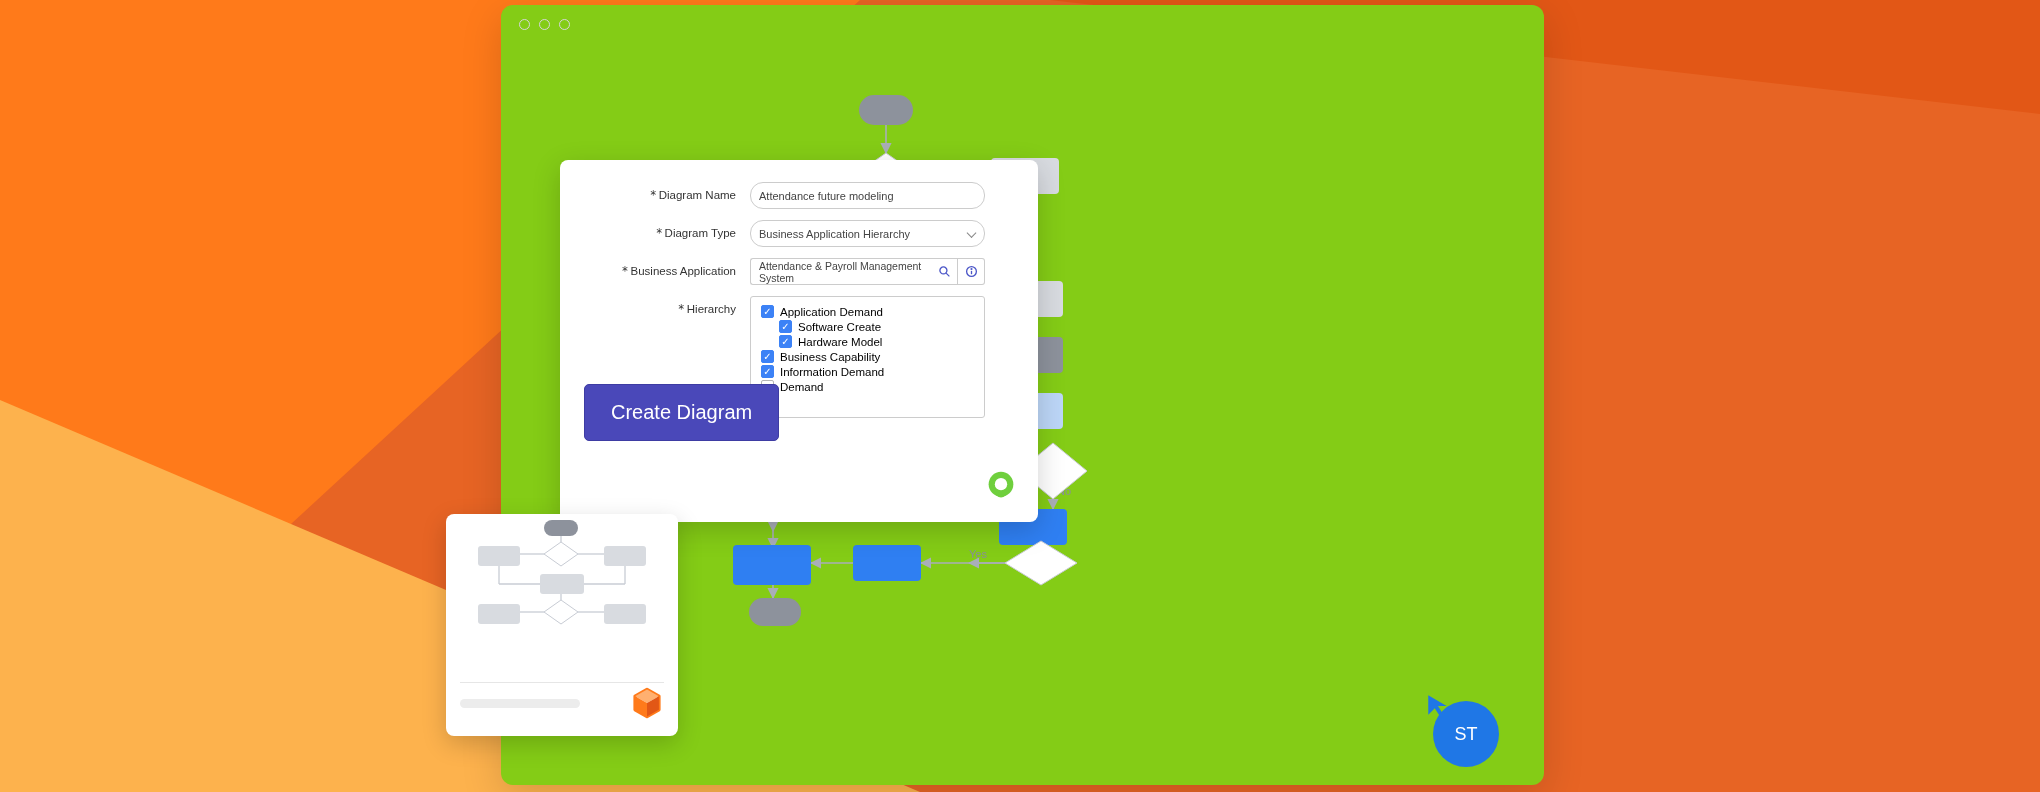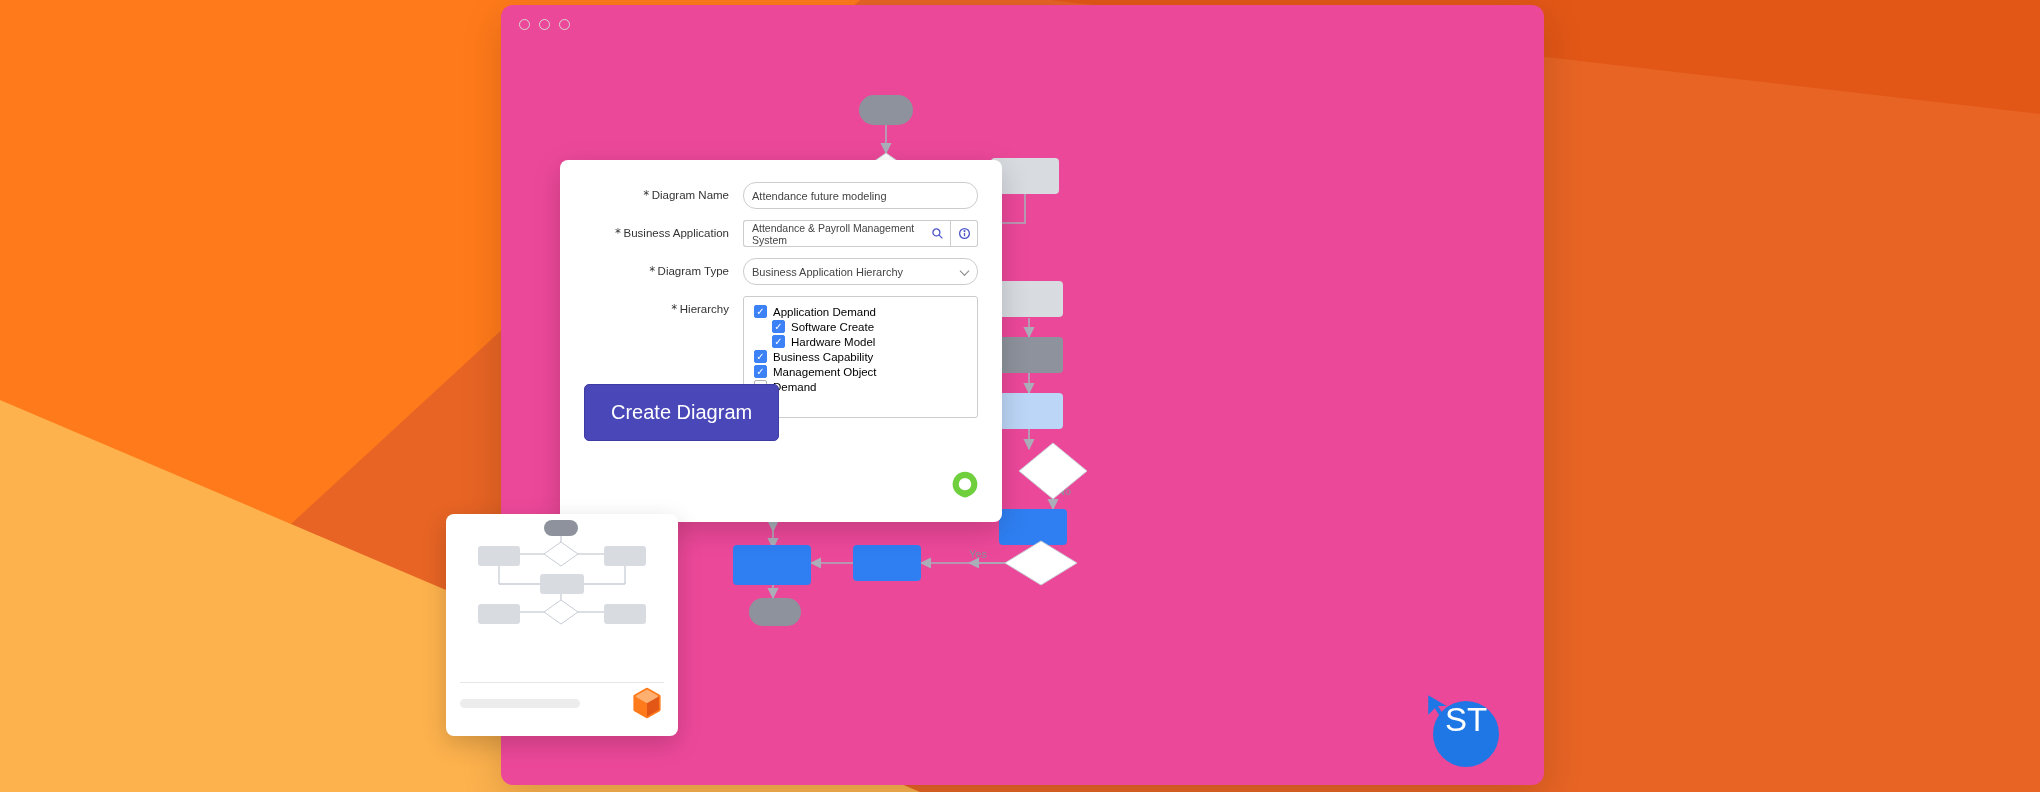--- a/index.html
+++ b/index.html
@@ -18,21 +18,21 @@
     inset: 0;
   }
 
   
   .app-window {
     position: absolute;
     left: 501px;
     top: 5px;
     width: 1043px;
     height: 780px;
-    background: #ec4899;
+    background: #84cc16;
     border-radius: 12px;
     box-shadow: 0 12px 40px rgba(0,0,0,0.15);
   }
   .titlebar {
     height: 38px;
     display: flex;
     align-items: center;
     padding-left: 18px;
     gap: 9px;
   }
@@ -44,21 +44,21 @@
     position: absolute;
     left: 0; right: 0; top: 38px; bottom: 0;
   }
   .flow-canvas svg { position: absolute; left: 0; top: 0; }
 
   
   .form-panel {
     position: absolute;
     left: 560px;
     top: 160px;
-    width: 442px;
+    width: 478px;
     height: 362px;
     background: #ffffff;
     border-radius: 8px;
     box-shadow: 0 8px 28px rgba(0,0,0,0.18);
     padding: 22px 24px 18px 24px;
   }
   .form-row {
     display: flex;
     align-items: flex-start;
     margin-bottom: 11px;
@@ -173,22 +173,22 @@
 
   
   .avatar-wrap {
     position: absolute;
     left: 1425px; top: 693px;
     width: 74px; height: 74px;
   }
   .avatar {
     width: 66px; height: 66px; border-radius: 50%;
     background: #1f77e6; color: #fff;
-    display: flex; align-items: flex-start; justify-content: center;
-    font-size: 33px; font-weight: 500;
+    display: flex; align-items: center; justify-content: center;
+    font-size: 18px; font-weight: 500;
     position: absolute; right: 0; bottom: 0;
   }
   .cursor-svg { position: absolute; left: 0; top: 0; }
 </style>
 </head>
 <body>
 
 <div class="bg-layer">
   <svg width="2040" height="792" viewBox="0 0 2040 792">
     <polygon points="0,0 860,0 0,792" fill="#ff7a1a"></polygon>
@@ -286,20 +286,27 @@
     </svg>
   </div>
 </div>
 
 <div class="form-panel">
 
   <div class="form-row">
     <div class="label"><span class="req">*</span><span>Diagram Name</span></div>
     <div class="control">
       <div class="text-input">Attendance future modeling</div>
+    </div>
+  </div>
+
+  <div class="form-row">
+    <div class="label"><span class="req">*</span><span>Diagram Type</span></div>
+    <div class="control">
+      <div class="select-input">Business Application Hierarchy</div>
     </div>
   </div>
 
   <div class="form-row">
     <div class="label"><span class="req">*</span><span>Business Application</span></div>
     <div class="control">
       <div class="input-with-btns">
         <div class="text-input" style="font-size:10.5px;">Attendance &amp; Payroll Management System</div>
         <div class="icon-btn">
           <svg width="13" height="13" viewBox="0 0 24 24" fill="none" stroke="currentColor" stroke-width="2.4">
@@ -312,27 +319,20 @@
               <circle cx="12" cy="12" r="9"></circle>
               <line x1="12" y1="11" x2="12" y2="17"></line>
               <circle cx="12" cy="7.5" r="0.8" fill="currentColor"></circle>
             </svg>
         </div>
       </div>
     </div>
   </div>
 
   <div class="form-row">
-    <div class="label"><span class="req">*</span><span>Diagram Type</span></div>
-    <div class="control">
-      <div class="select-input">Business Application Hierarchy</div>
-    </div>
-  </div>
-
-  <div class="form-row">
     <div class="label"><span class="req">*</span><span>Hierarchy</span></div>
     <div class="control">
       <div class="entities-box">
         <div class="entity">
             <span class="chk on">✓</span>
             <span>Application Demand</span>
           </div>
         <div class="entity indent-1">
             <span class="chk on">✓</span>
             <span>Software Create</span>
@@ -340,21 +340,21 @@
         <div class="entity indent-1">
             <span class="chk on">✓</span>
             <span>Hardware Model</span>
           </div>
         <div class="entity">
             <span class="chk on">✓</span>
             <span>Business Capability</span>
           </div>
         <div class="entity">
             <span class="chk on">✓</span>
-            <span>Management Object</span>
+            <span>Information Demand</span>
           </div>
         <div class="entity">
             <span class="chk"></span>
             <span>Demand</span>
           </div>
       </div>
     </div>
   </div>
 
   <div class="create-btn">Create Diagram</div>

